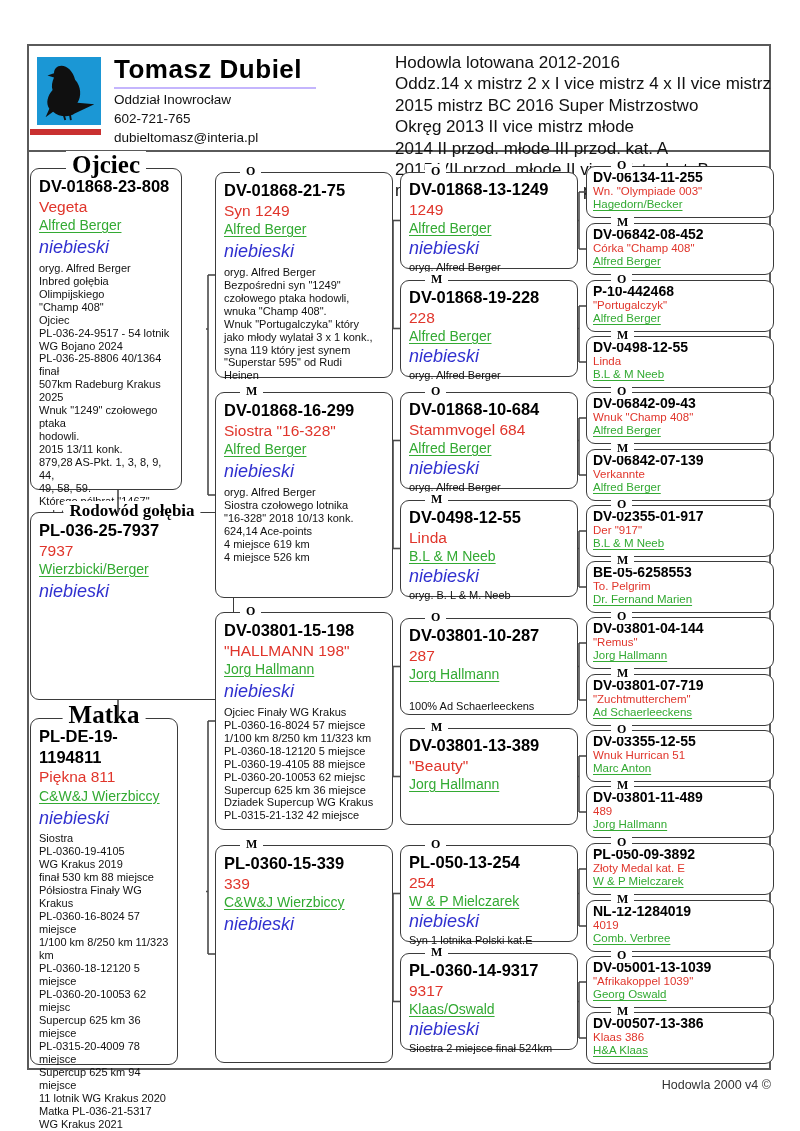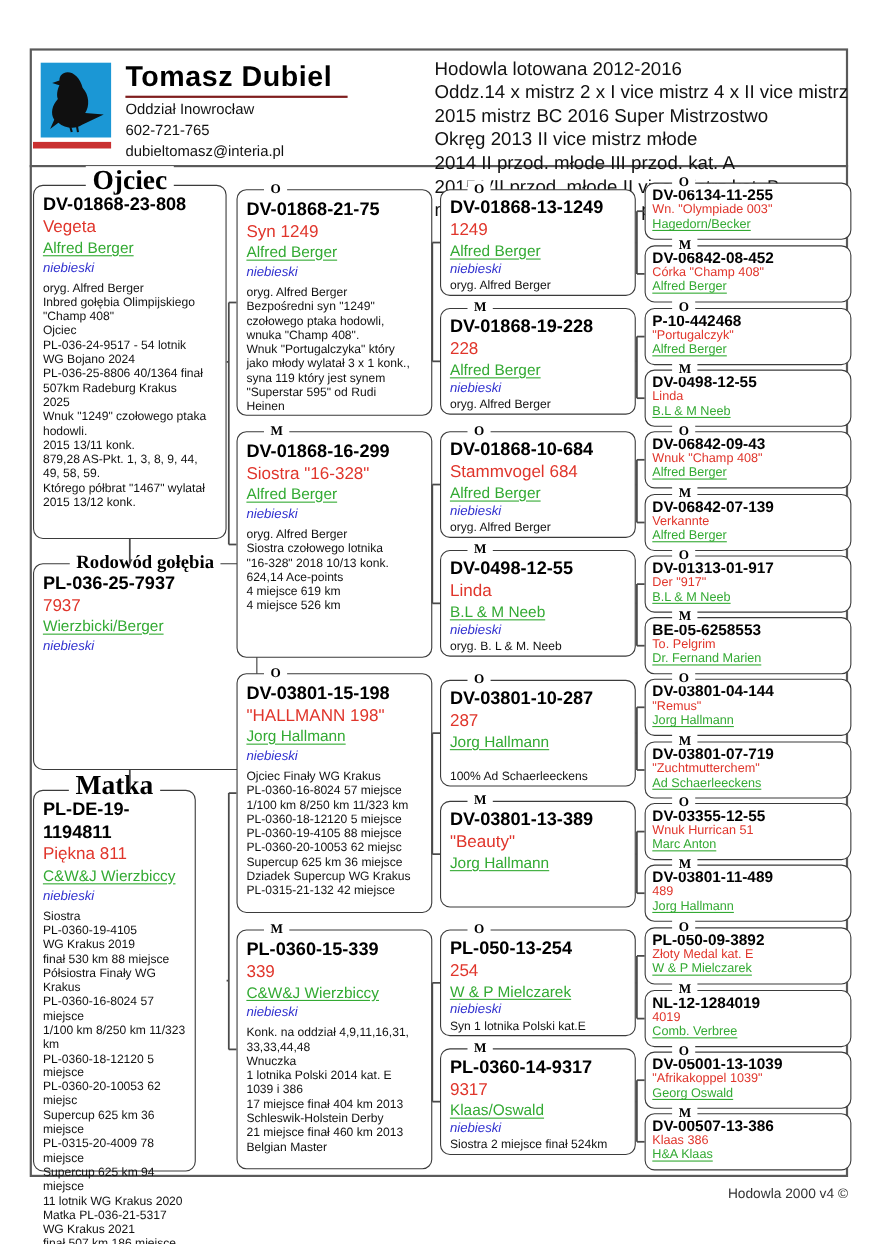--- a/index.html
+++ b/index.html
@@ -7,42 +7,42 @@
         font-family:"Liberation Sans", sans-serif;color:#111;overflow:hidden;}
   .frame{position:absolute;left:27px;top:44px;width:744px;height:1026px;
          border:2px solid #5a5a5a;box-sizing:border-box;}
   .header-rule{position:absolute;left:27px;top:150px;width:744px;height:2px;background:#5a5a5a;}
 
   
   .logo{position:absolute;left:37px;top:57px;width:64px;height:68px;background:#1b97d5;}
   .logo svg{position:absolute;left:2px;top:2px;}
   .logo-bar{position:absolute;left:30px;top:129px;width:71px;height:6px;background:#c93030;}
   .breeder{position:absolute;left:114px;top:54px;}
-  .breeder-name{font-size:26px;font-weight:bold;color:#000;border-bottom:2px solid #7f1d1d;
+  .breeder-name{font-size:26px;font-weight:bold;color:#000;border-bottom:2px solid #c4b5fd;
                 padding:0 14px 2px 0;display:inline-block;letter-spacing:.5px;}
   .breeder-line{font-size:13.5px;color:#111;margin-top:3px;line-height:1.2;}
   .achievements{position:absolute;right:29px;top:52px;text-align:left;
                 font-size:17px;line-height:1.26;color:#111;}
 
   
   .box{position:absolute;border:1.7px solid #3b3b3b;border-radius:9px;background:#fff;
        box-sizing:border-box;padding:7px 8px 3px;}
   .blabel{position:absolute;background:#fff;padding:0 6px;white-space:nowrap;
           font-family:"Liberation Serif", serif;font-weight:bold;color:#000;}
   .gen1 .blabel{font-size:25px;top:-18px;left:50%;transform:translateX(-50%);}
   #gen1-1 .blabel{font-size:17px;top:-12px;}
   .gen2 .blabel,.gen3 .blabel,.gen4 .blabel{font-size:12px;top:-9px;left:24px;}
   .ring{font-weight:bold;color:#000;font-size:16.5px;line-height:1.25;}
   .gen4 .ring{font-size:14px;line-height:1.15;}
   .pname{color:#e0352b;font-size:15.5px;line-height:1.25;}
   .gen4 .pname{font-size:11.5px;line-height:1.12;}
   .fancier{color:#33aa33;text-decoration:underline;text-underline-offset:2px;
            font-size:14px;line-height:1.3;margin-bottom:2px;}
   .gen4 .fancier{font-size:11.5px;line-height:1.12;margin-bottom:0;}
-  .pcolor{color:#3030cf;font-style:italic;font-size:12px;line-height:1.25;
+  .pcolor{color:#3030cf;font-style:italic;font-size:18px;line-height:1.25;
           min-height:17px;margin-bottom:3px;}
   .desc{font-size:11px;line-height:1.18;color:#111;white-space:pre-line;}
   .gen3 .pcolor{margin-bottom:1px;min-height:16px;}
   .gen3 .fancier{margin-bottom:0;}
   .gen3.box{padding:6px 8px 2px;}
   .gen4.box{padding:2px 6px;}
 
   #connectors{position:absolute;left:0;top:0;pointer-events:none;}
 
   .footer-text{position:absolute;right:29px;top:1078px;font-size:12.5px;color:#333;}
@@ -74,21 +74,21 @@
     <div>Hodowla lotowana 2012-2016</div>
     <div>Oddz.14 x mistrz 2 x I vice mistrz 4 x II vice mistrz</div>
     <div>2015 mistrz BC 2016 Super Mistrzostwo</div>
     <div>Okręg 2013 II vice mistrz młode</div>
     <div>2014 II przod. młode III przod. kat. A</div>
     <div>2015 VII przod. młode II vice mistrz kat. B</div>
     <div>mistrz kat.C 76,7coef 46 przod Mistrzostwo Polski</div>
   </div>
 
   <div id="pedigree">
-      <div class="box gen1" id="gen1-0" style="left: 30px; top: 168px; width: 176px; height: 322px;">
+      <div class="box gen1" id="gen1-0" style="left: 30px; top: 168px; width: 152px; height: 322px;">
         <span class="blabel">Ojciec</span>
         <div class="ring">DV-01868-23-808</div>
         <div class="pname">Vegeta</div>
         <div class="fancier">Alfred Berger</div>
         <div class="pcolor">niebieski</div>
         <div class="desc">oryg. Alfred Berger
 Inbred gołębia Olimpijskiego
 "Champ 408"
 Ojciec
 PL-036-24-9517 - 54 lotnik
@@ -178,29 +178,20 @@
 Supercup 625 km  36 miejsce
 Dziadek Supercup WG Krakus
 PL-0315-21-132  42 miejsce</div>
       </div>
       <div class="box gen2" id="gen2-3" style="left: 215px; top: 845px; width: 178px; height: 218px;">
         <span class="blabel">M</span>
         <div class="ring">PL-0360-15-339</div>
         <div class="pname">339</div>
         <div class="fancier">C&amp;W&amp;J Wierzbiccy</div>
         <div class="pcolor">niebieski</div>
-        <div class="desc">Konk. na oddział 4,9,11,16,31,
-33,33,44,48
-Wnuczka
-1 lotnika Polski 2014 kat. E
-1039 i 386
-17 miejsce finał 404 km 2013
-Schleswik-Holstein Derby
-21 miejsce finał 460 km 2013
-Belgian Master</div>
       </div>
       <div class="box gen3" id="gen3-0" style="left: 400px; top: 172px; width: 178px; height: 97px;">
         <span class="blabel">O</span>
         <div class="ring">DV-01868-13-1249</div>
         <div class="pname">1249</div>
         <div class="fancier">Alfred Berger</div>
         <div class="pcolor">niebieski</div>
         <div class="desc">oryg. Alfred Berger</div>
       </div>
       <div class="box gen3" id="gen3-1" style="left: 400px; top: 280px; width: 178px; height: 97px;">
@@ -290,21 +281,21 @@
         <div class="fancier">Alfred Berger</div>
       </div>
       <div class="box gen4" id="gen4-5" style="left: 586px; top: 449px; width: 188px; height: 52px;">
         <span class="blabel">M</span>
         <div class="ring">DV-06842-07-139</div>
         <div class="pname">Verkannte</div>
         <div class="fancier">Alfred Berger</div>
       </div>
       <div class="box gen4" id="gen4-6" style="left: 586px; top: 505px; width: 188px; height: 52px;">
         <span class="blabel">O</span>
-        <div class="ring">DV-01313-01-917</div>
+        <div class="ring">DV-02355-01-917</div>
         <div class="pname">Der "917"</div>
         <div class="fancier">B.L &amp; M Neeb</div>
       </div>
       <div class="box gen4" id="gen4-7" style="left: 586px; top: 561px; width: 188px; height: 52px;">
         <span class="blabel">M</span>
         <div class="ring">BE-05-6258553</div>
         <div class="pname">To. Pelgrim</div>
         <div class="fancier">Dr. Fernand Marien</div>
       </div>
       <div class="box gen4" id="gen4-8" style="left: 586px; top: 617px; width: 188px; height: 52px;">

